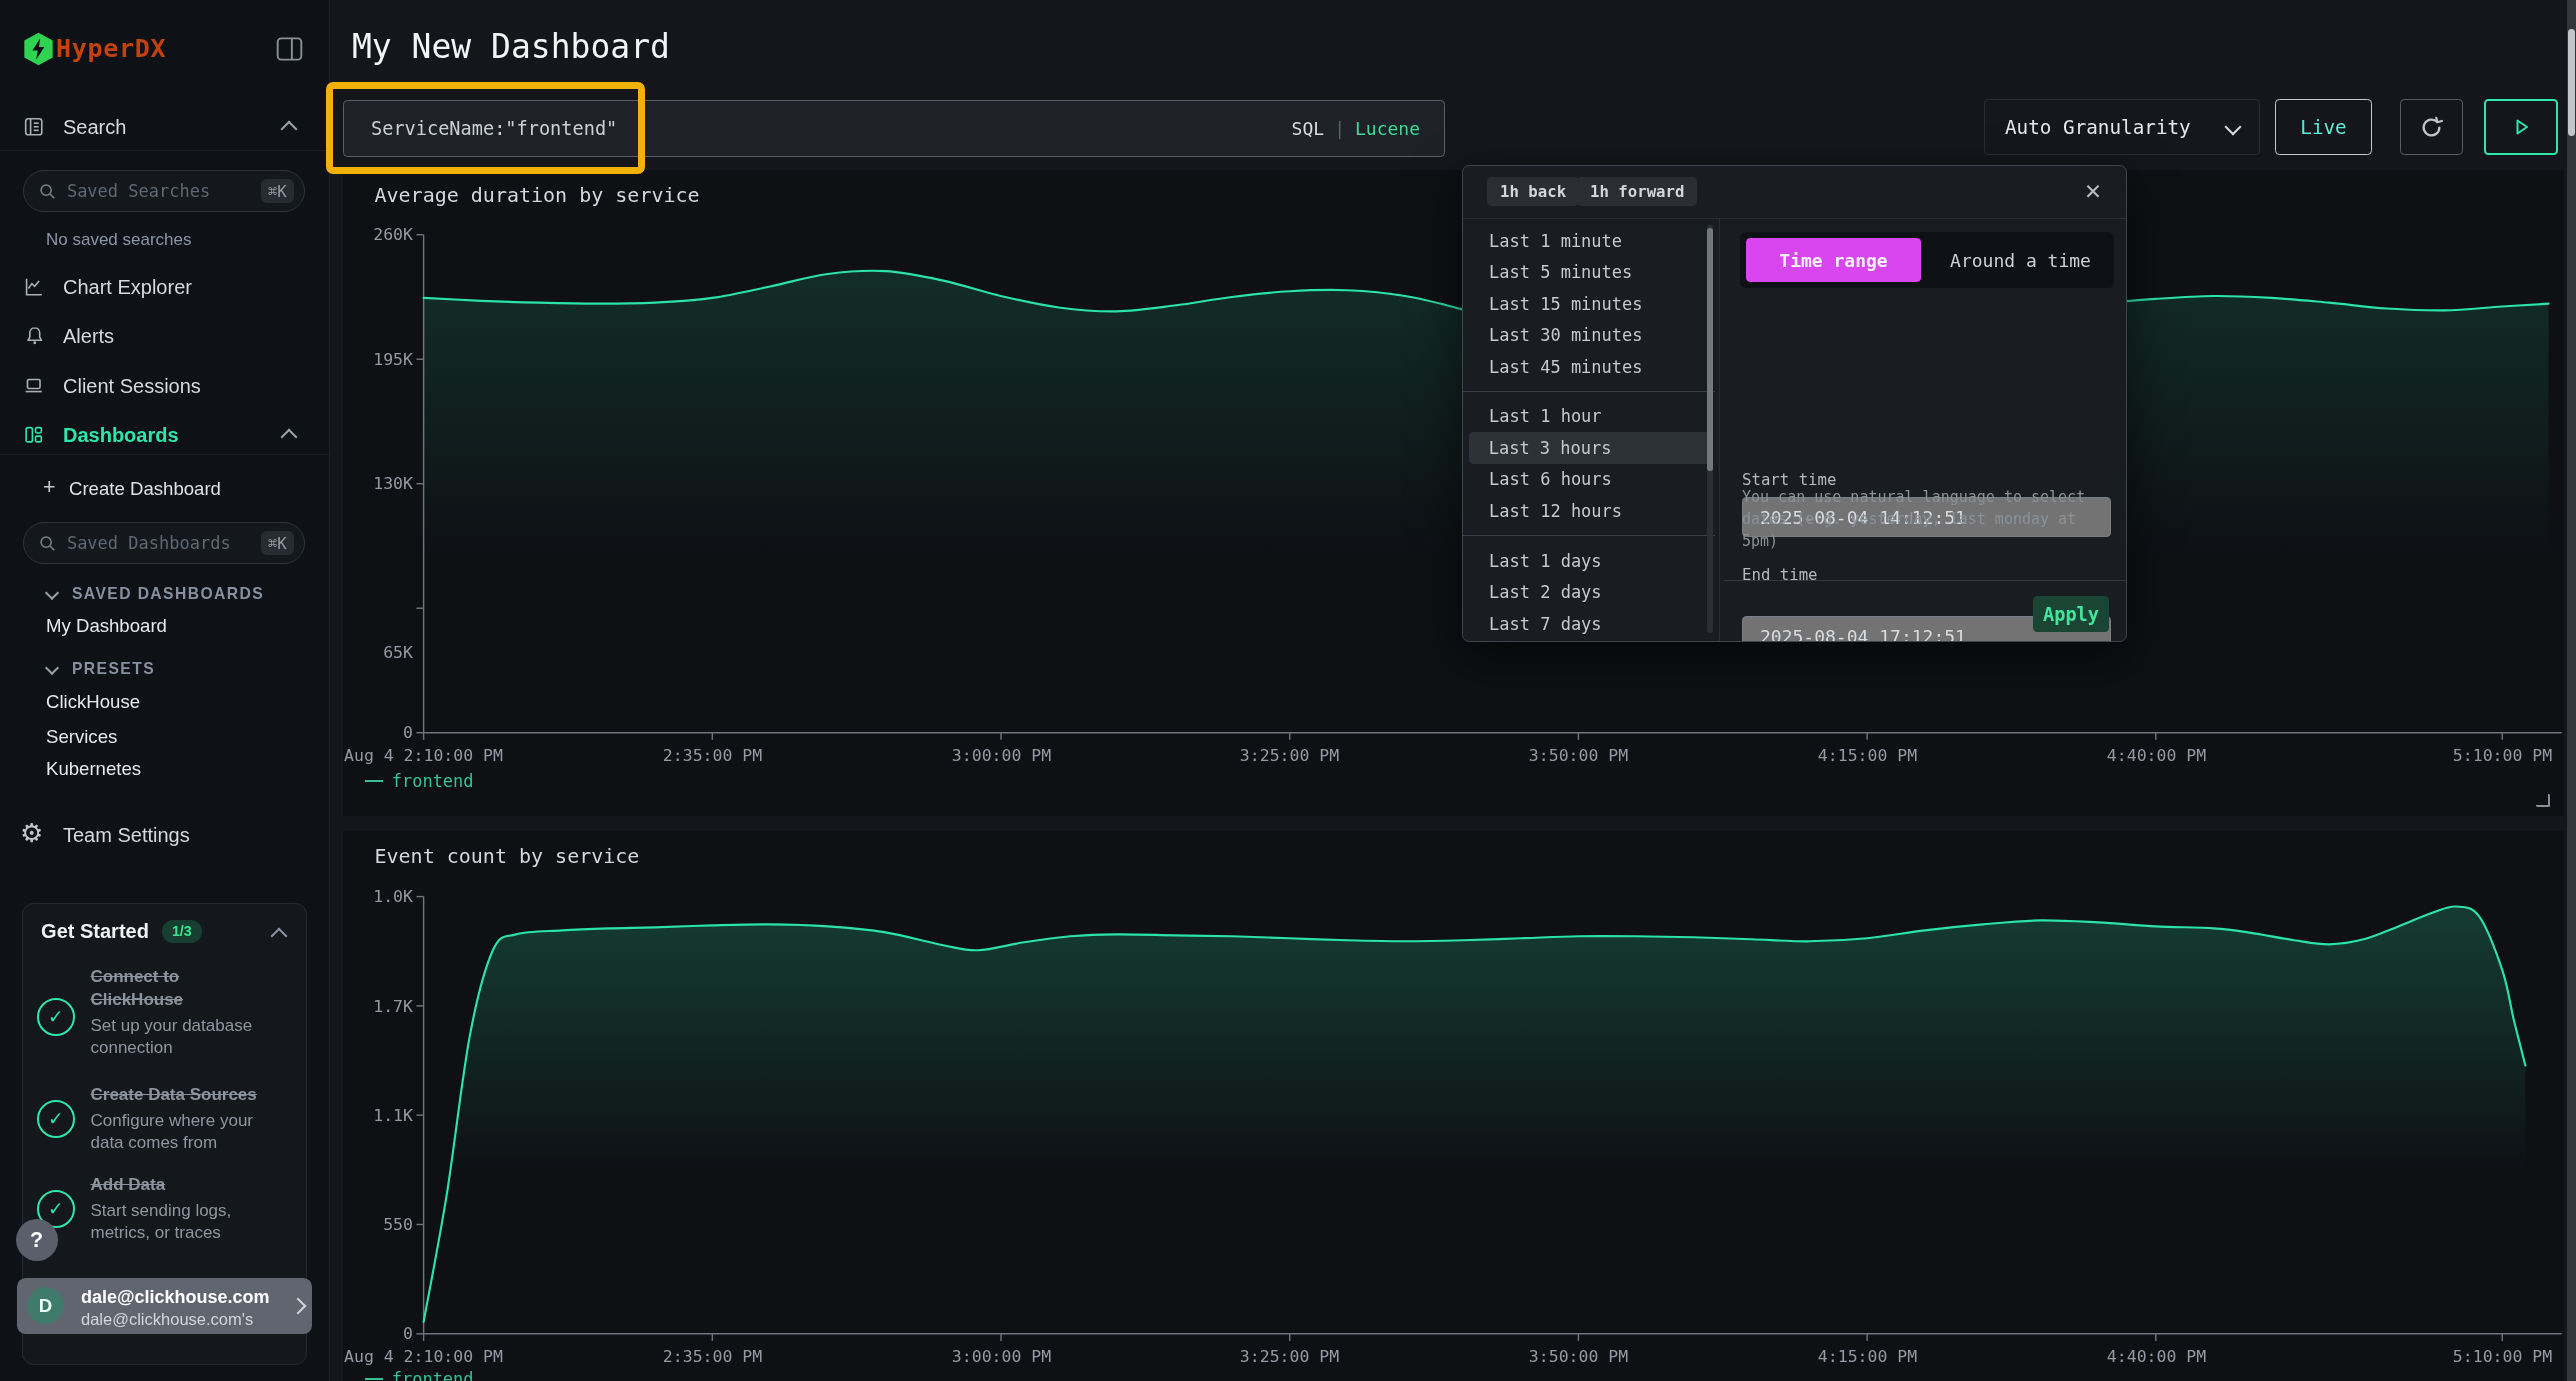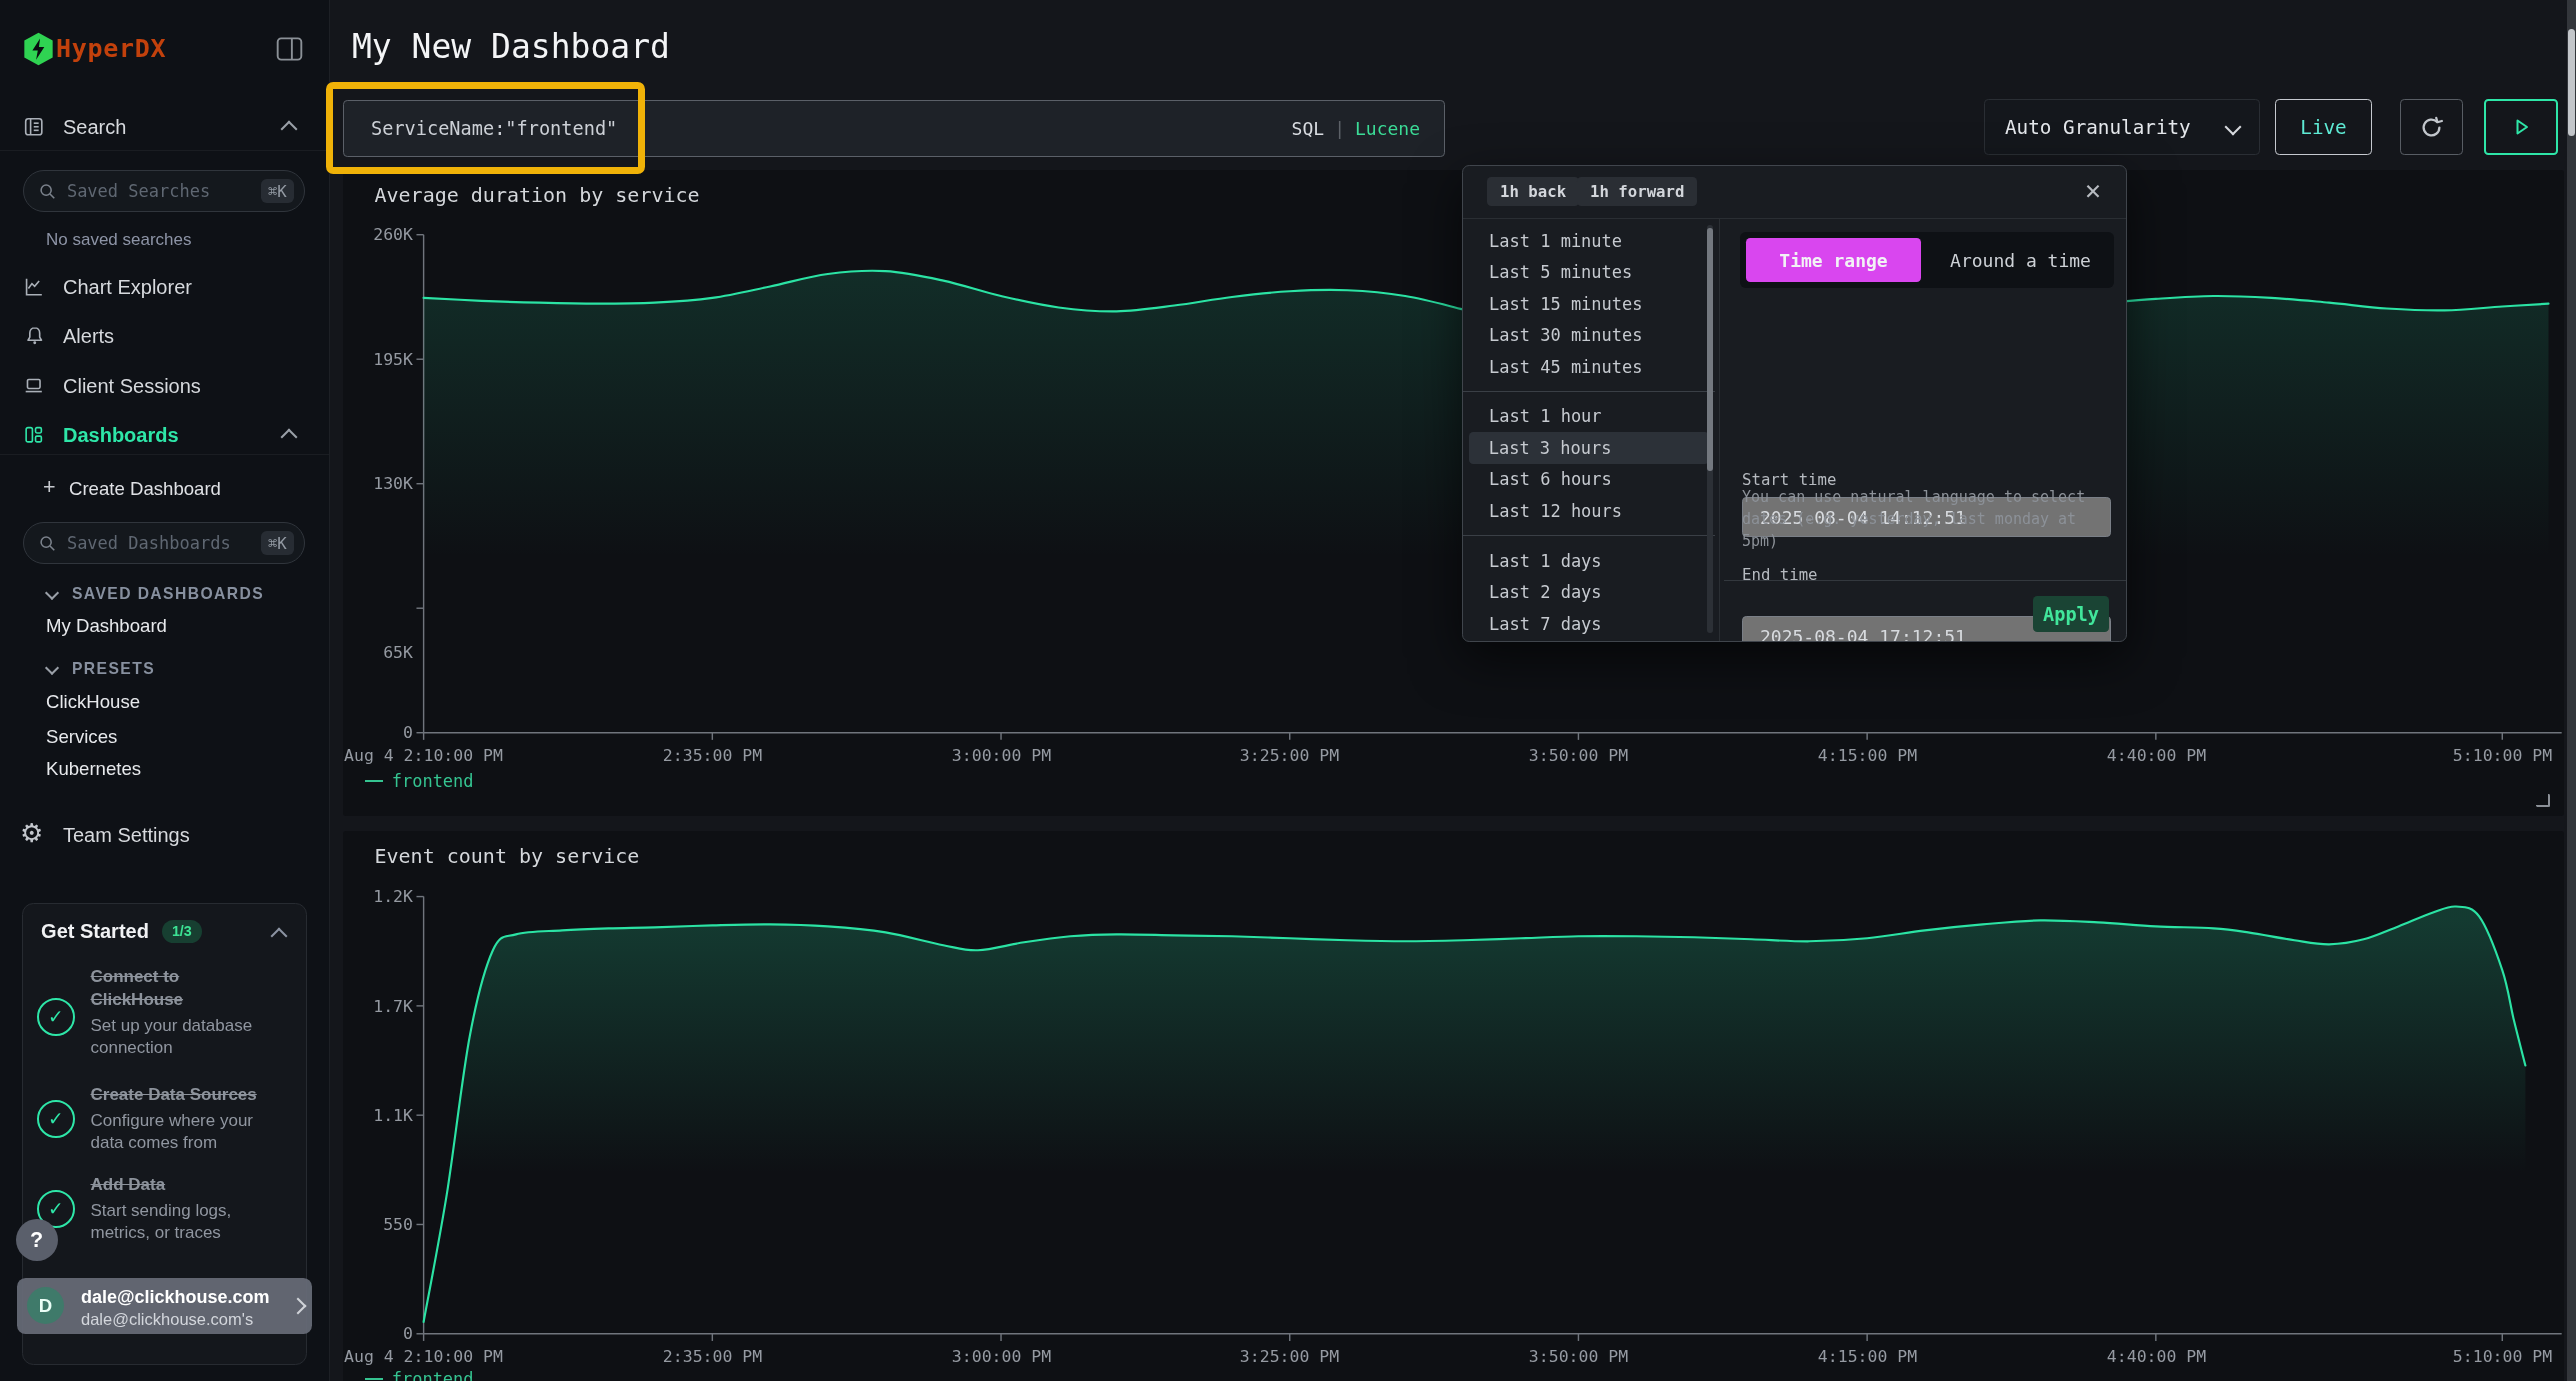--- a/index.html
+++ b/index.html
@@ -338,21 +338,21 @@
       <div class="tick xlab" style="left: 894px; top: 746px;">3:00:00 PM</div>
       <div class="tick xlab" style="left: 1182px; top: 746px;">3:25:00 PM</div>
       <div class="tick xlab" style="left: 1471px; top: 746px;">3:50:00 PM</div>
       <div class="tick xlab" style="left: 1760px; top: 746px;">4:15:00 PM</div>
       <div class="tick xlab" style="left: 2049px; top: 746px;">4:40:00 PM</div>
       <div class="tick xlab" style="left: 2395px; top: 746px;">5:10:00 PM</div>
       <div class="tick ylab" style="left: 306px; top: 1324px;">0</div>
       <div class="tick ylab" style="left: 306px; top: 1215px;">550</div>
       <div class="tick ylab" style="left: 306px; top: 1106px;">1.1K</div>
       <div class="tick ylab" style="left: 306px; top: 997px;">1.7K</div>
-      <div class="tick ylab" style="left: 306px; top: 887px;">1.2K</div>
+      <div class="tick ylab" style="left: 306px; top: 887px;">1.0K</div>
       <div class="tick xlab" style="left: 316px; top: 1347px;">Aug 4 2:10:00 PM</div>
       <div class="tick xlab" style="left: 605px; top: 1347px;">2:35:00 PM</div>
       <div class="tick xlab" style="left: 894px; top: 1347px;">3:00:00 PM</div>
       <div class="tick xlab" style="left: 1182px; top: 1347px;">3:25:00 PM</div>
       <div class="tick xlab" style="left: 1471px; top: 1347px;">3:50:00 PM</div>
       <div class="tick xlab" style="left: 1760px; top: 1347px;">4:15:00 PM</div>
       <div class="tick xlab" style="left: 2049px; top: 1347px;">4:40:00 PM</div>
       <div class="tick xlab" style="left: 2395px; top: 1347px;">5:10:00 PM</div>
     </div>
 

